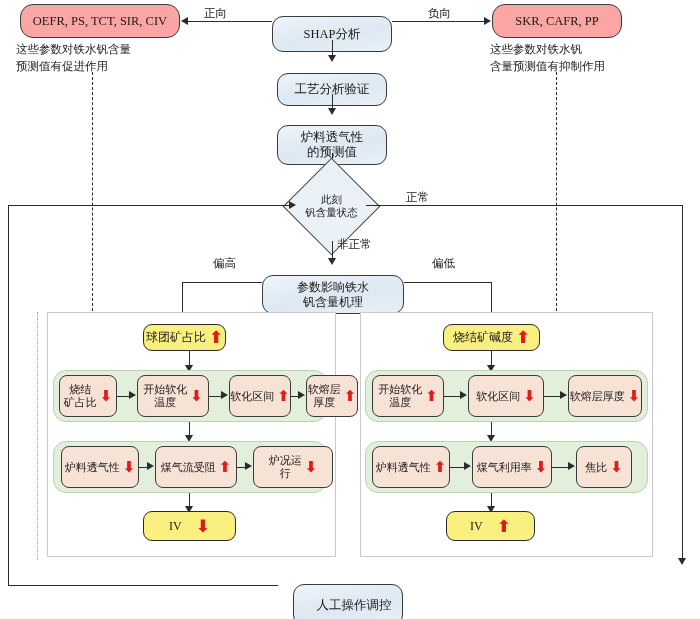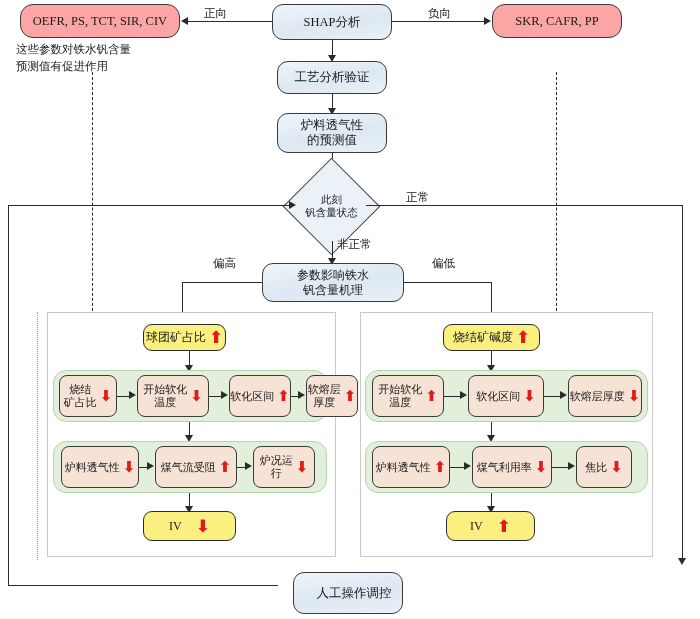--- a/index.html
+++ b/index.html
@@ -4,21 +4,21 @@
 <style>
   html,body{margin:0;padding:0;background:#ffffff;}
   body{width:700px;height:619px;font-family:"Liberation Serif","DejaVu Serif",serif;color:#1a1a1a;}
   #stage{position:relative;width:700px;height:619px;overflow:hidden;}
 
   .node{position:absolute;box-sizing:border-box;display:flex;align-items:center;justify-content:center;
         text-align:center;line-height:1.18;}
 
   
   .rr{border:1.3px solid #3a3a3a;border-radius:11px;}
-  .rr-blue{background:linear-gradient(170deg,#eef4fa 0%,#dde8f2 55%,#e9f1f7 100%);}
+  .rr-blue{background:linear-gradient(170deg,#eef4fa 0%,#dde8f2 55%,#e9f1f7 100%);margin-top:12px;}
   .rr-purple{background:#fca5a5;border-radius:13px;}
   .rr-yellow{background:#faf07f;border:1.6px solid #2b2b2b;border-radius:9px;}
   .rr-pink{background:#f7e2d6;border:1.1px solid #3a3a3a;border-radius:8px;}
   .rr-teal{background:#c9e8e6;border:1.3px solid #2f5f5d;border-radius:9px;}
 
   .diamond{position:absolute;}
   .diamond .dshape{width:100%;height:100%;background:#eaf1f7;border:1.2px solid #3a3a3a;
         transform:rotate(45deg);box-sizing:border-box;}
   .diamond .dtext{position:absolute;inset:0;display:flex;align-items:center;justify-content:center;
         text-align:center;line-height:1.15;}
@@ -68,20 +68,22 @@
   <div class="ln lnh" style="left:188px;top:21px;width:84px;"></div>
   <div class="arw arw-l" style="left:181px;top:16.5px;"></div>
   <div class="edge-label" style="left:204px;top:6px;">正向</div>
 
   <div class="ln lnh" style="left:392px;top:21px;width:93px;"></div>
   <div class="arw arw-r" style="left:484px;top:16.5px;"></div>
   <div class="edge-label" style="left:428px;top:6px;">负向</div>
 
   <div class="note" style="left:16px;top:41px;width:170px;">这些参数对铁水钒含量
 预测值有促进作用</div>
+  <div class="note" style="left:490px;top:41px;width:176px;">这些参数对铁水钒
+含量预测值有抑制作用</div>
 
   <div class="dash-v" style="left:92px;top:72px;height:244px;"></div>
   <div class="arw arw-d" style="left:87.5px;top:314px;"></div>
 
   <div class="dash-v" style="left:556px;top:72px;height:244px;"></div>
   <div class="arw arw-d" style="left:551.5px;top:314px;"></div>
 
   <div class="ln lnv" style="left:331.5px;top:40px;height:17px;"></div>
   <div class="arw arw-d" style="left:327.5px;top:55px;"></div>
 
@@ -202,21 +204,21 @@
 
   <div class="node rr-pink" style="left:155px;top:446px;width:82px;height:42px;font-size:11px;">
     <span class="cellrow">
         <span class="lbl">煤气流受阻</span>
         <span class="ar">⬆</span>
       </span>
   </div>
   <div class="ln lnh" style="left:237px;top:466.5px;width:9px;"></div>
   <div class="arw arw-r" style="left:245px;top:462px;"></div>
 
-  <div class="node rr-pink" style="left:253px;top:446px;width:62px;height:42px;font-size:11px;">
+  <div class="node rr-pink" style="left:253px;top:446px;width:80px;height:42px;font-size:11px;">
     <span class="cellrow">
         <span class="lbl">炉况运
 行</span>
         <span class="ar">⬇</span>
       </span>
   </div>
 
   <div class="ln lnv" style="left:189px;top:493px;height:15px;"></div>
   <div class="arw arw-d" style="left:185px;top:506px;"></div>
 

